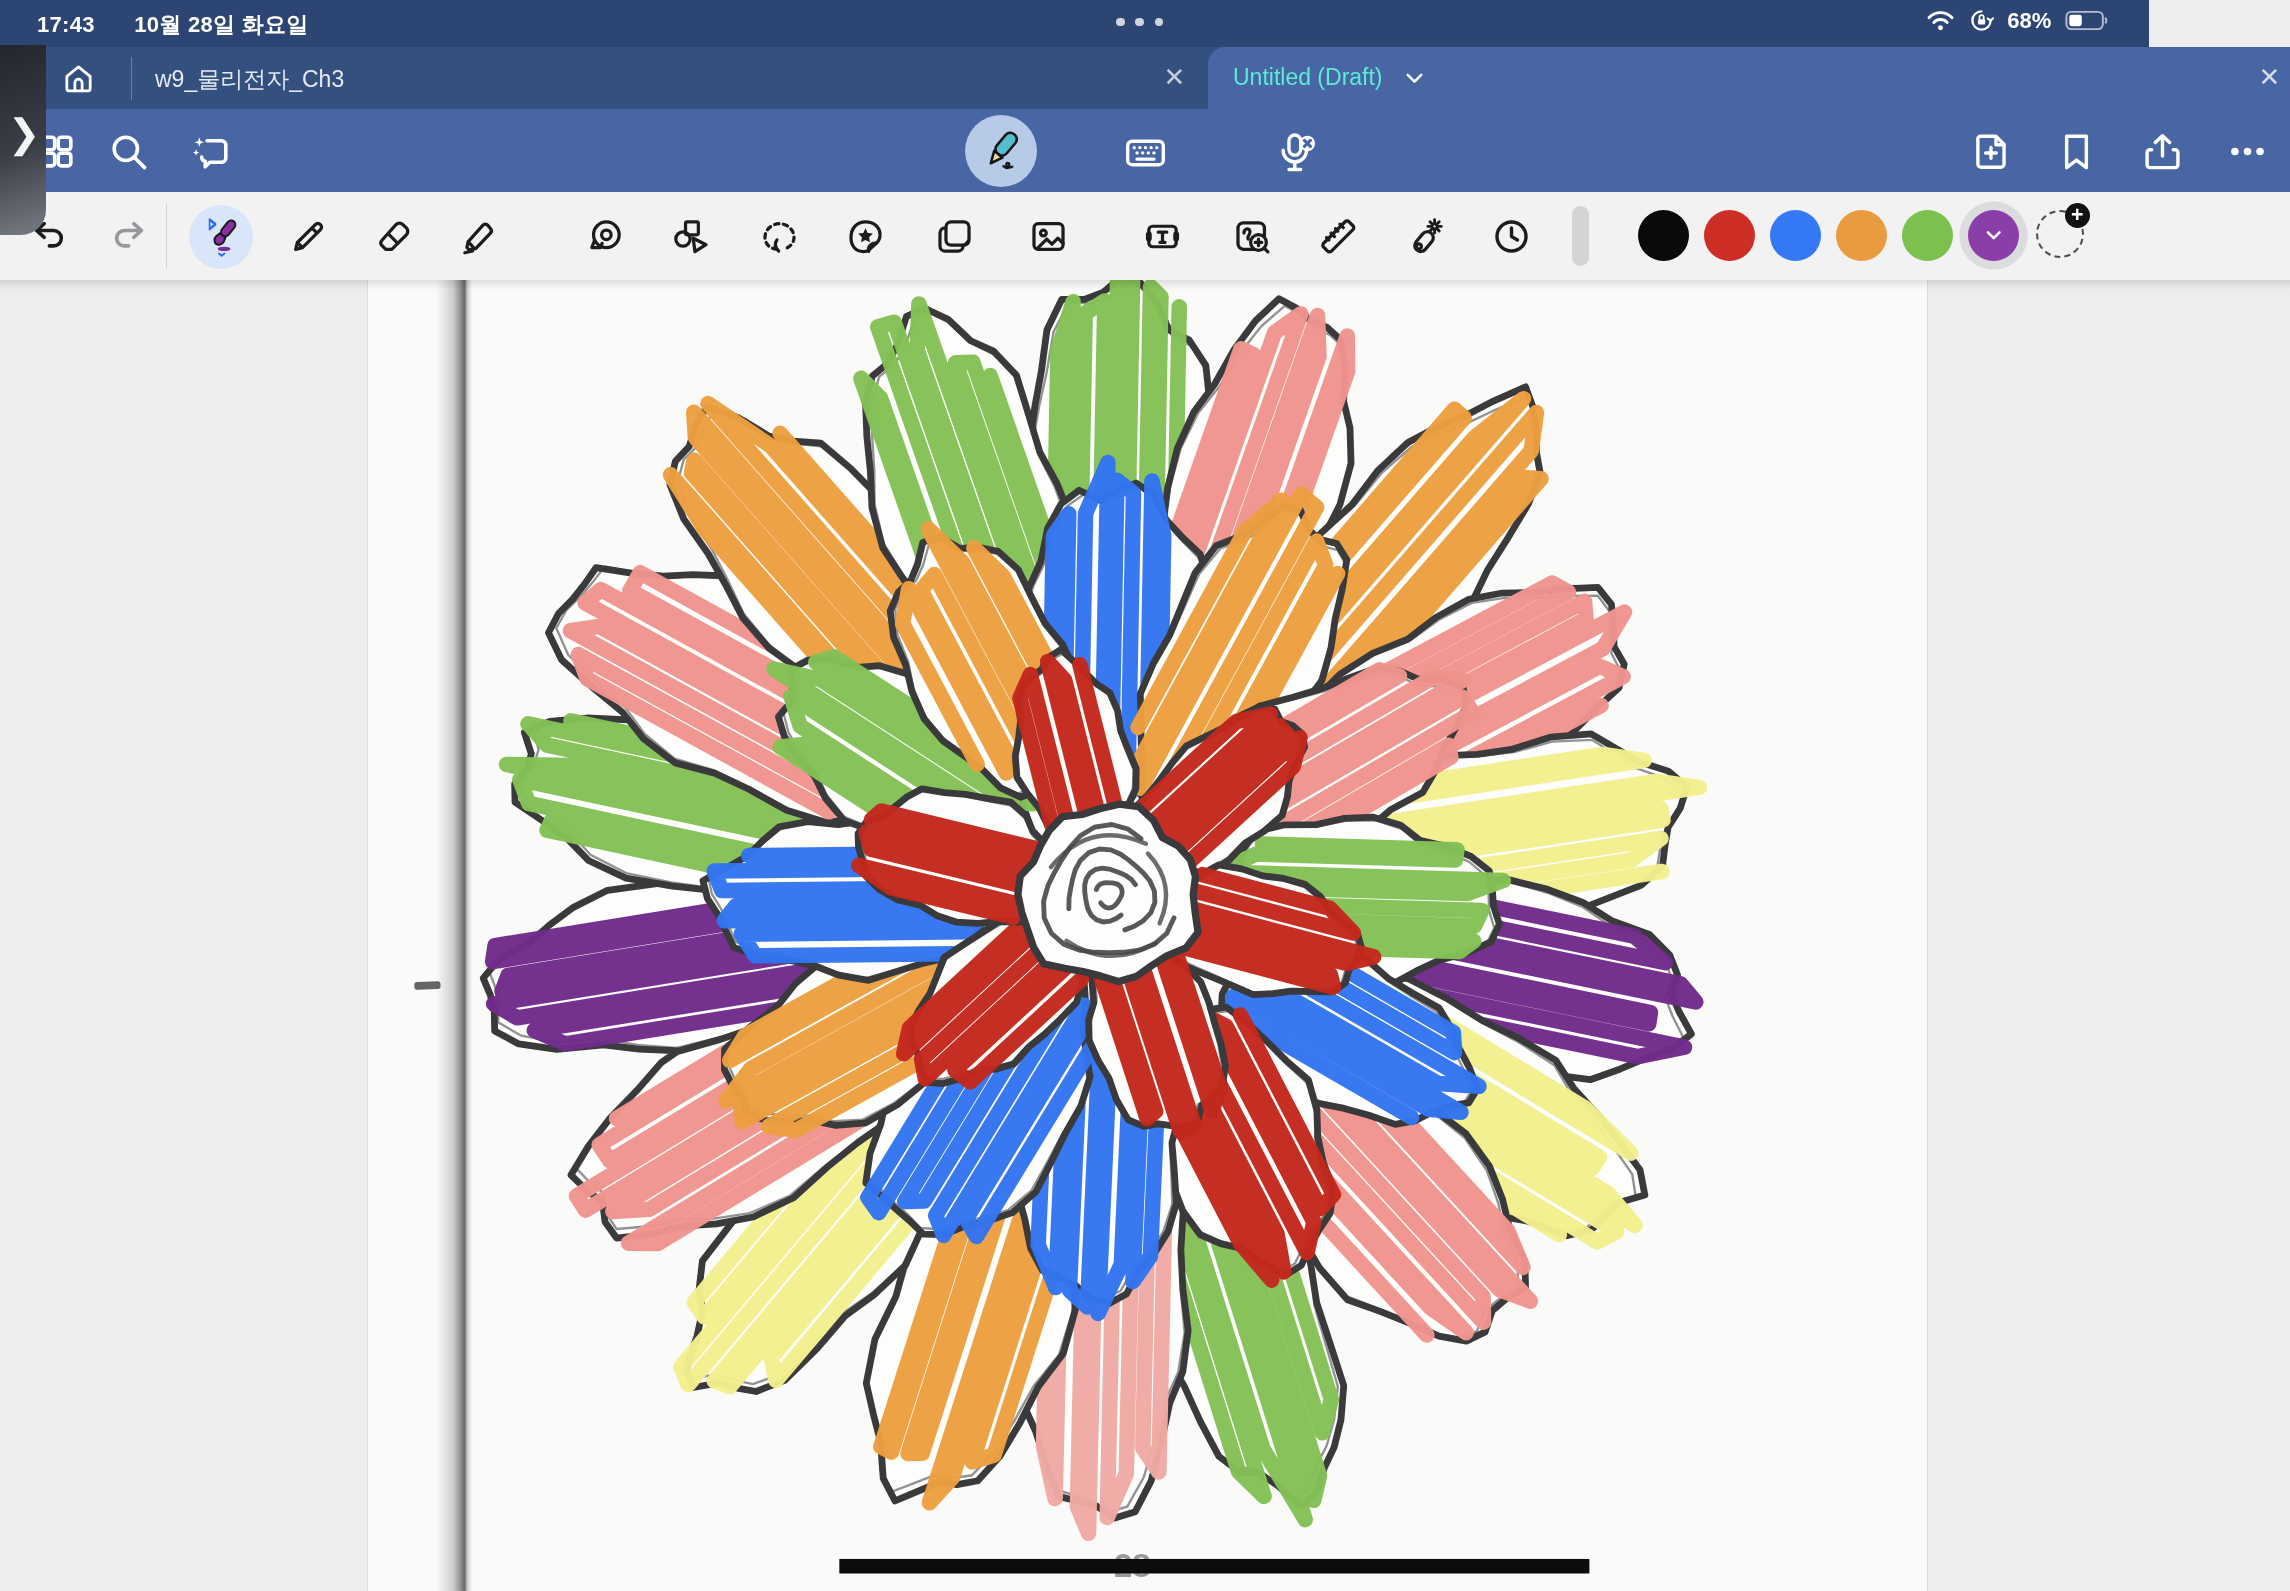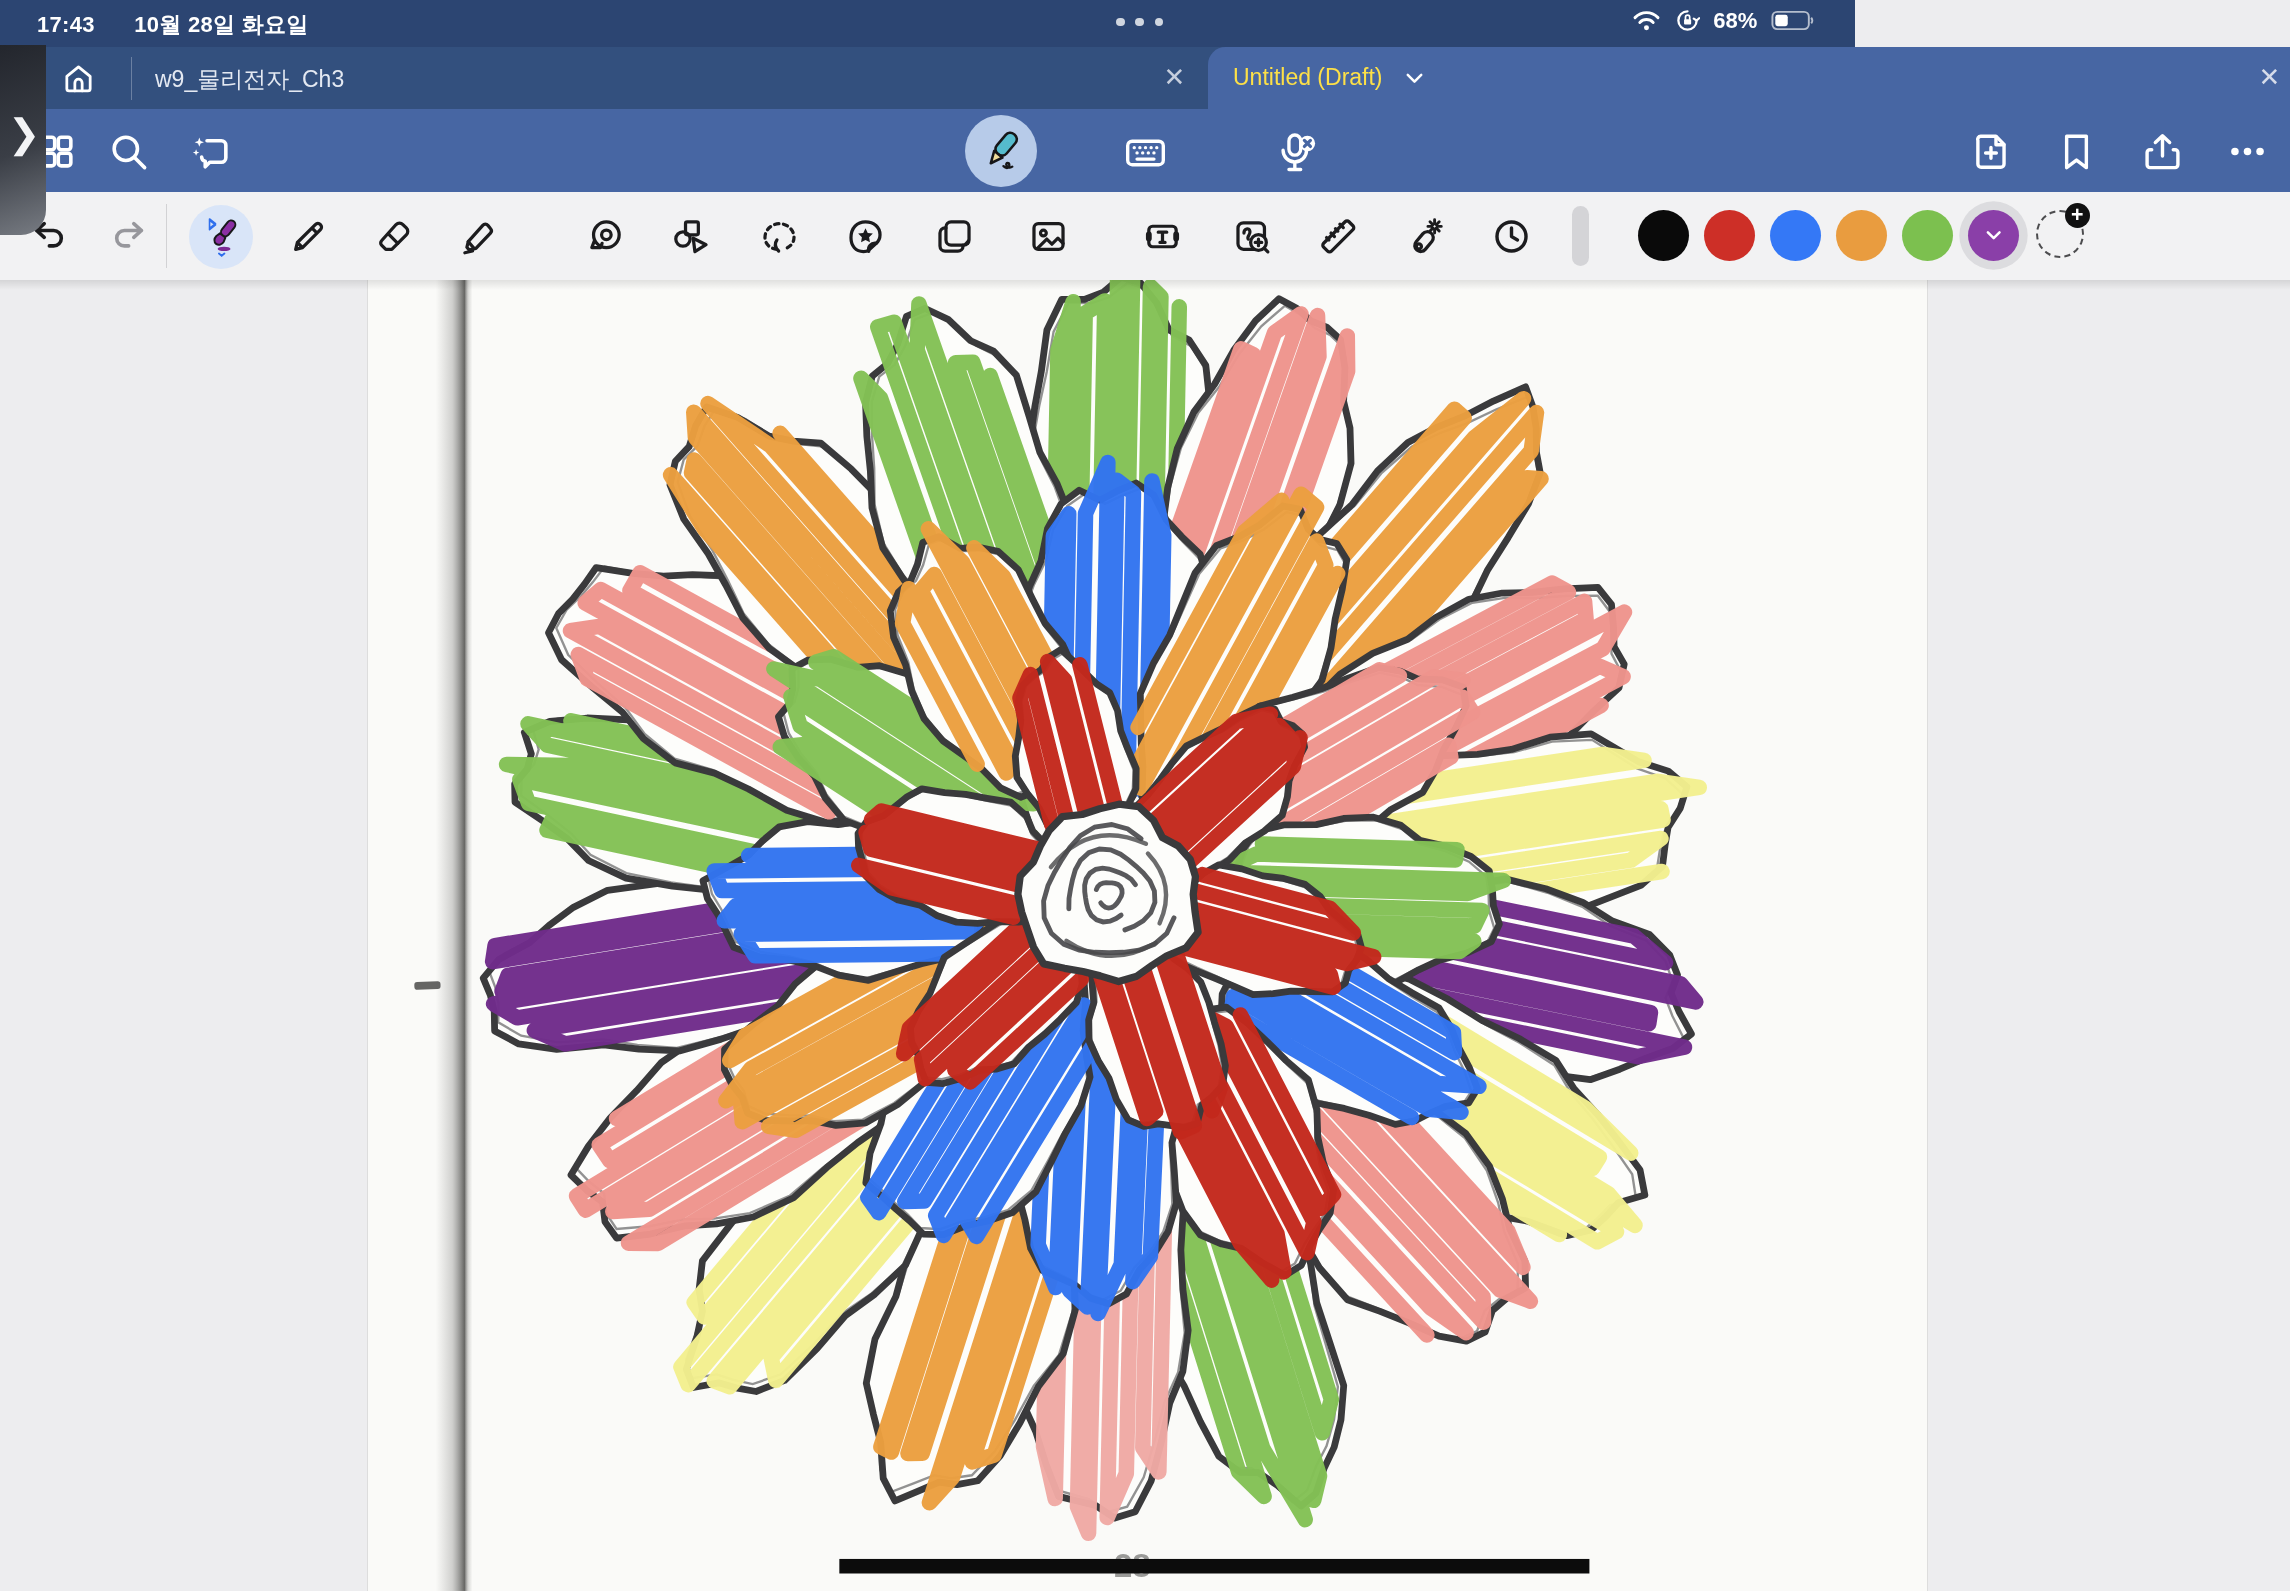--- a/index.html
+++ b/index.html
@@ -1,35 +1,35 @@
 <!DOCTYPE html>
 <html><head>
 <meta charset="utf-8">
 <style>
   html,body{margin:0;padding:0;width:2290px;height:1591px;overflow:hidden;
     font-family:"Liberation Sans","DejaVu Sans",sans-serif;background:#ededef;}
   .screen{position:relative;width:2290px;height:1591px;}
 
   
-  .status-bar{position:absolute;left:0;top:0;width:1855px;height:47px;background:#2c4572;color:#fff;}
+  .status-bar{position:absolute;left:0;top:0;width:2149px;height:47px;background:#2c4572;color:#fff;}
   .status-left{position:absolute;left:37px;top:9.7px;font-size:22px;font-weight:700;letter-spacing:0.3px;}
   .status-left .date{margin-left:33px;font-weight:600;}
   .mt-dots{position:absolute;left:1116px;top:17.5px;display:flex;gap:10.7px;}
   .mt-dots i{width:8.7px;height:8.7px;border-radius:50%;background:rgba(255,255,255,.78);}
   .status-right{position:absolute;right:39px;top:7.8px;display:flex;align-items:center;gap:13.6px;font-size:22px;font-weight:700;}
 
   
   .tab-bar{position:absolute;left:16px;top:47px;width:2290px;height:62px;background:#33507e;}
   .home-btn{position:absolute;left:45px;top:13.6px;width:35px;height:35px;}
   .tab-divider{position:absolute;left:115px;top:9.7px;width:1px;height:43px;background:rgba(255,255,255,.28);}
   .tab1-title{position:absolute;left:139px;top:16.5px;font-size:23px;color:#e4e9f2;max-width:951px;white-space:nowrap;overflow:hidden;}
   .tab-close{position:absolute;top:14.6px;width:31px;height:31px;color:#c6cedd;font-size:26px;line-height:31px;text-align:center;font-weight:400;}
   .tab1-close{left:1143px;}
   .tab2{position:absolute;left:1192px;top:0;width:1098px;height:62px;background:#4766a3;border-radius:17.5px 17.5px 0 0;}
-  .tab2-title{position:absolute;left:25px;top:16.5px;font-size:23px;color:#fde047;font-weight:500;}
+  .tab2-title{position:absolute;left:25px;top:16.5px;font-size:23px;color:#5eead4;font-weight:500;}
   .tab2-chevron{position:absolute;left:194px;top:23px;}
   .tab2-close{left:1046px;color:#d6dcea;}
 
   
   .toolbar{position:absolute;left:0;top:109px;width:2290px;height:83px;background:#4766a3;}
   .tb-icon{position:absolute;top:21.3px;width:43px;height:43px;}
   .pen-mode{position:absolute;left:965px;top:5.8px;width:72px;height:72px;border-radius:50%;background:#b7cbe9;}
   .pen-mode svg{position:absolute;left:11.6px;top:11.6px;}
 
   

